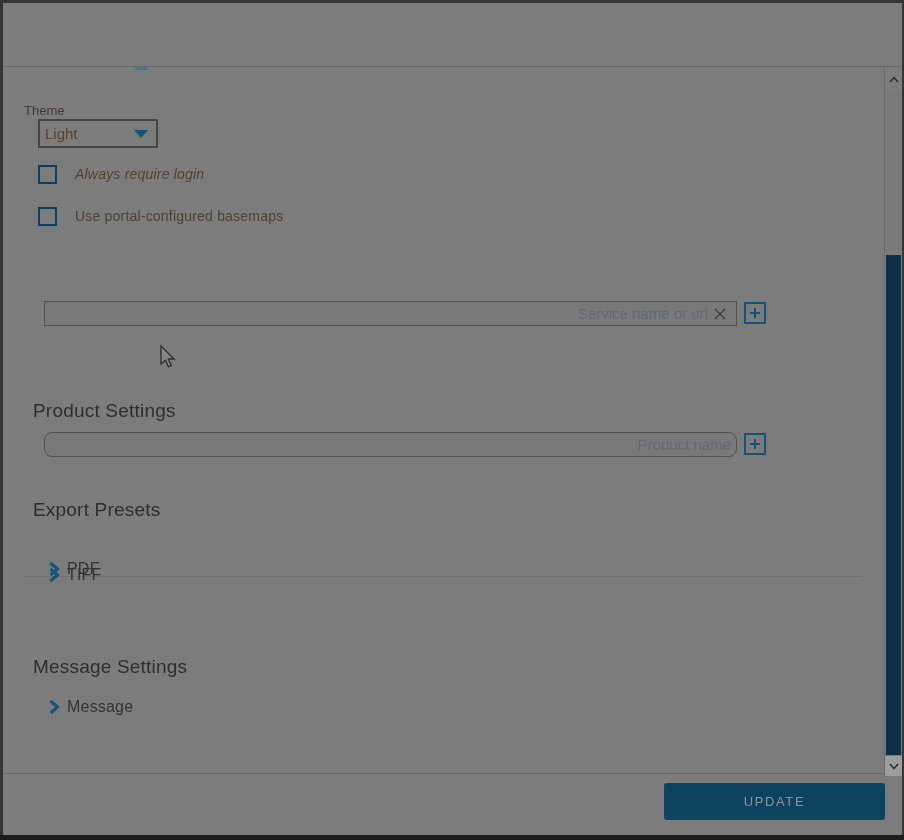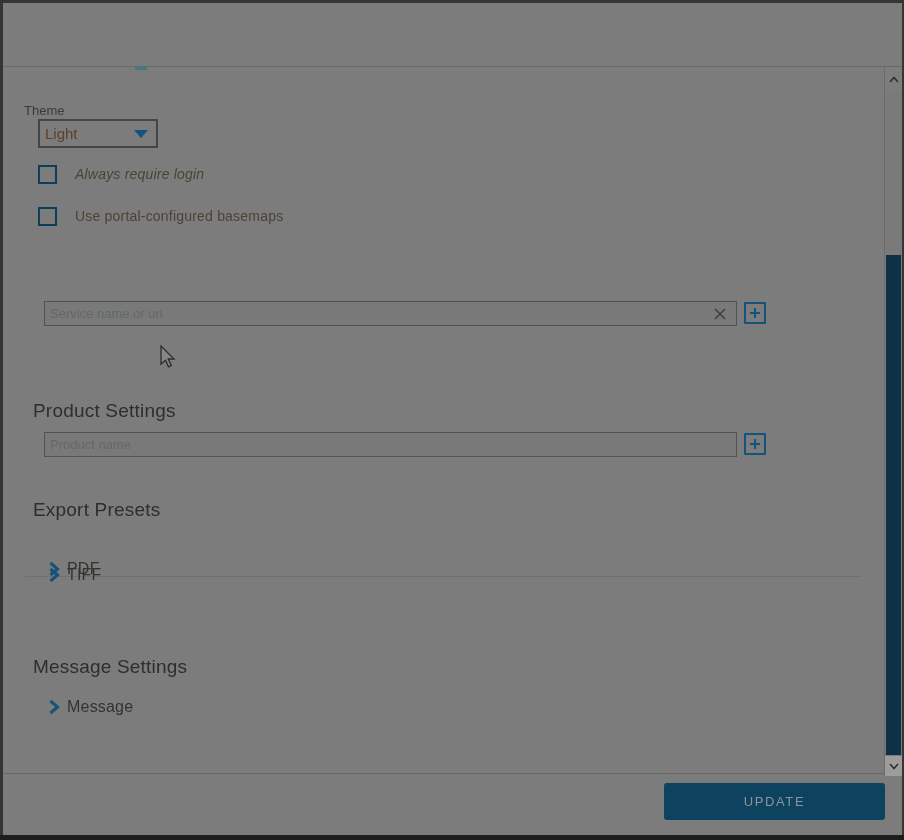--- a/index.html
+++ b/index.html
@@ -57,26 +57,26 @@
   .section-title { position: absolute; left: 33px; font-size: 19px; color: #2f2e2c; letter-spacing: 0.2px; }
   .st-service { top: 269px; }
   .st-product { top: 400px; }
   .st-export  { top: 499px; }
   .st-message { top: 656px; }
 
   
   .text-input {
     position: absolute; left: 44px; width: 693px; height: 25px;
     border: 1px solid #525252; background: #797979;
-    font-family: "Liberation Sans", sans-serif; font-size: 13px;
-    color: #3e3e3e; padding: 0 28px 0 5px; outline: none;
+    font-family: "Liberation Sans", sans-serif; font-size: 15px;
+    color: #3e3e3e; padding: 0 28px 0 5px; outline: none; text-align: right;
   }
   .text-input::placeholder { color: #61696e; opacity: 1; }
   .in-service { top: 301px; }
-  .in-product { top: 432px; padding-right: 5px; }
+  .in-product { top: 432px; padding-right: 5px; border-radius: 8px; }
 
   .clear-btn {
     position: absolute; left: 710px; top: 304px; width: 20px; height: 20px;
     display: flex; align-items: center; justify-content: center;
     cursor: pointer; background: transparent; border: 0;
   }
   .add-btn {
     position: absolute; left: 744px; width: 22px; height: 22px;
     border: 2px solid var(--accent, #14537a); border-radius: 1px;
     background: transparent; display: flex; align-items: center; justify-content: center;

